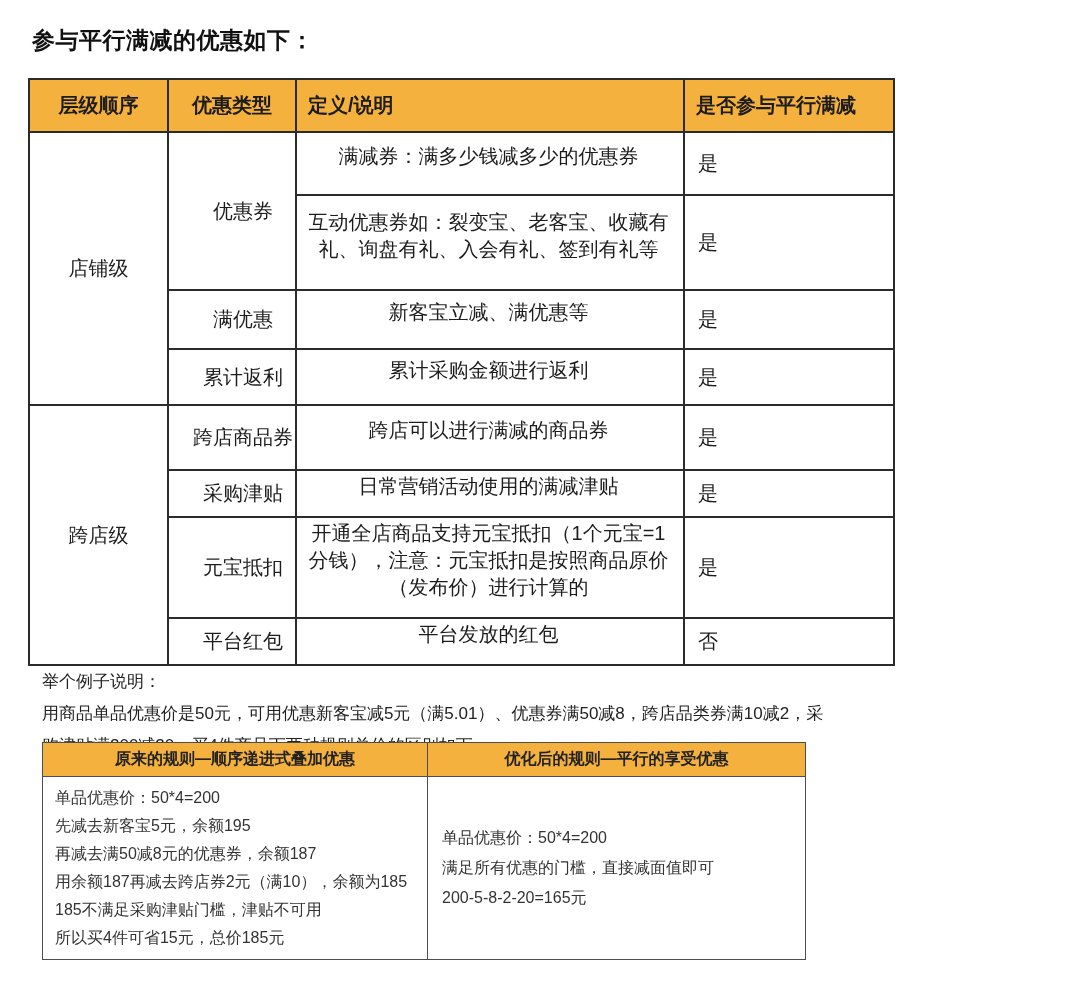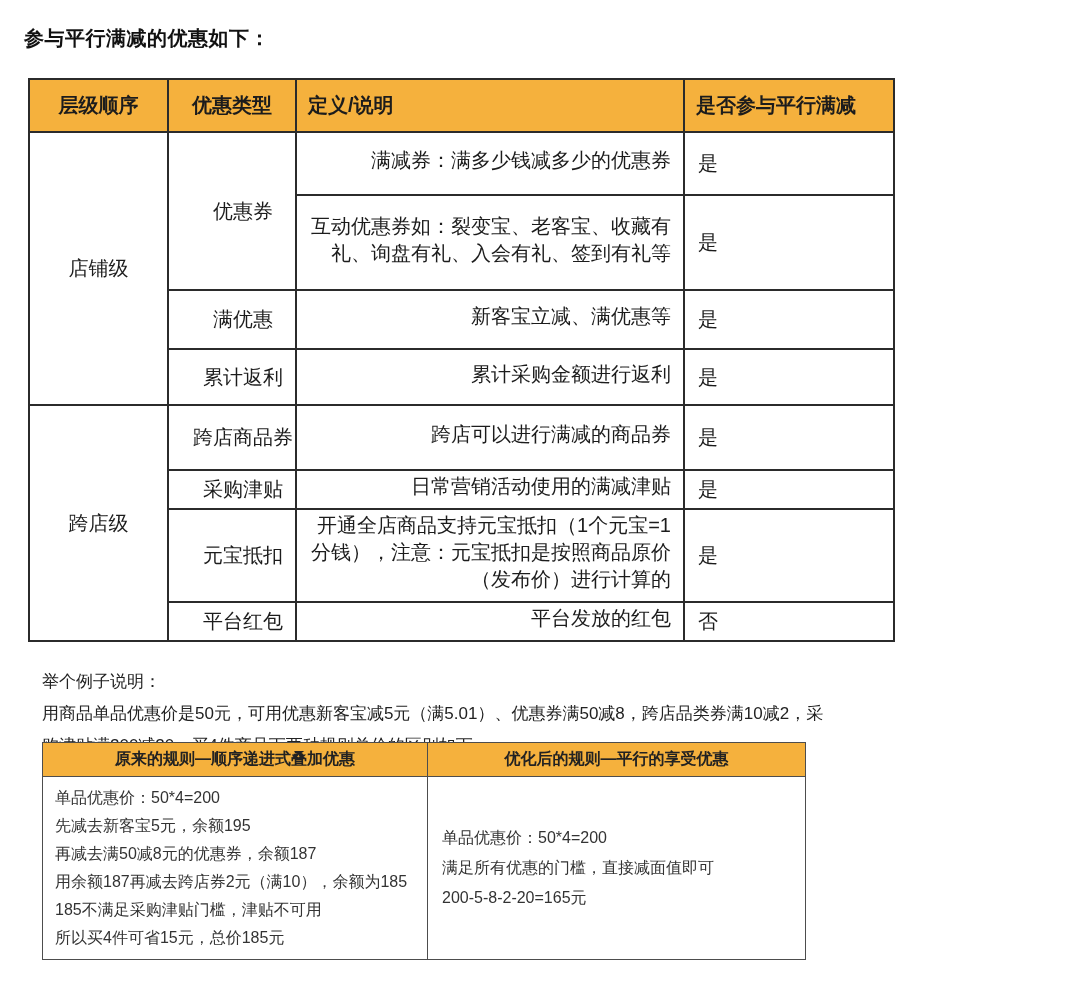--- a/index.html
+++ b/index.html
@@ -6,34 +6,34 @@
     --orange:#F5B13D;
     --t1-border:#2b2b2b;
     --t2-border:#4d4d4d;
     --ink:#1c1c1c;
   }
   *{margin:0;padding:0;box-sizing:border-box;}
   html,body{width:1080px;height:981px;background:#ffffff;
     font-family:"Liberation Sans","DejaVu Sans",sans-serif;color:var(--ink);}
   .page{position:relative;width:1080px;height:981px;overflow:hidden;background:#fff;}
 
-  .title{position:absolute;left:24px;top:25px;font-size:20px;font-weight:bold;
+  .title{position:absolute;left:32px;top:25px;font-size:23px;font-weight:bold;
     letter-spacing:.5px;color:#111;}
 
   
   table.t1{position:absolute;left:28px;top:78px;width:865px;border-collapse:collapse;
     table-layout:fixed;font-size:20px;color:var(--ink);}
   table.t1 th,table.t1 td{border:2px solid var(--t1-border);vertical-align:middle;
     overflow:hidden;}
   table.t1 th{background:var(--orange);font-weight:bold;height:53px;}
   table.t1 th.c1,table.t1 th.c2{text-align:center;}
   table.t1 th.c3,table.t1 th.c4{text-align:left;padding-left:11px;margin-left:16px;}
   td.lvl{text-align:center;}
   td.typ{text-align:center;padding-left:22px;}
-  td.desc{text-align:right;padding:2px 12px 8px 9px;line-height:27px;}
+  td.desc{text-align:center;padding:2px 12px 16px 9px;line-height:27px;}
   td.yn{text-align:left;padding-left:13px;}
   tr.r1>td{height:63px;} tr.r2>td{height:95px;} tr.r3>td{height:59px;}
   tr.r4>td{height:56px;} tr.r5>td{height:65px;} tr.r6>td{height:34px;}
   tr.r7>td{height:83px;} tr.r8>td{height:36px;}
 
   
   .example{position:absolute;left:42px;top:631px;width:782px;font-size:17px;
     line-height:32px;color:#222;margin-top:35px;}
 
   

